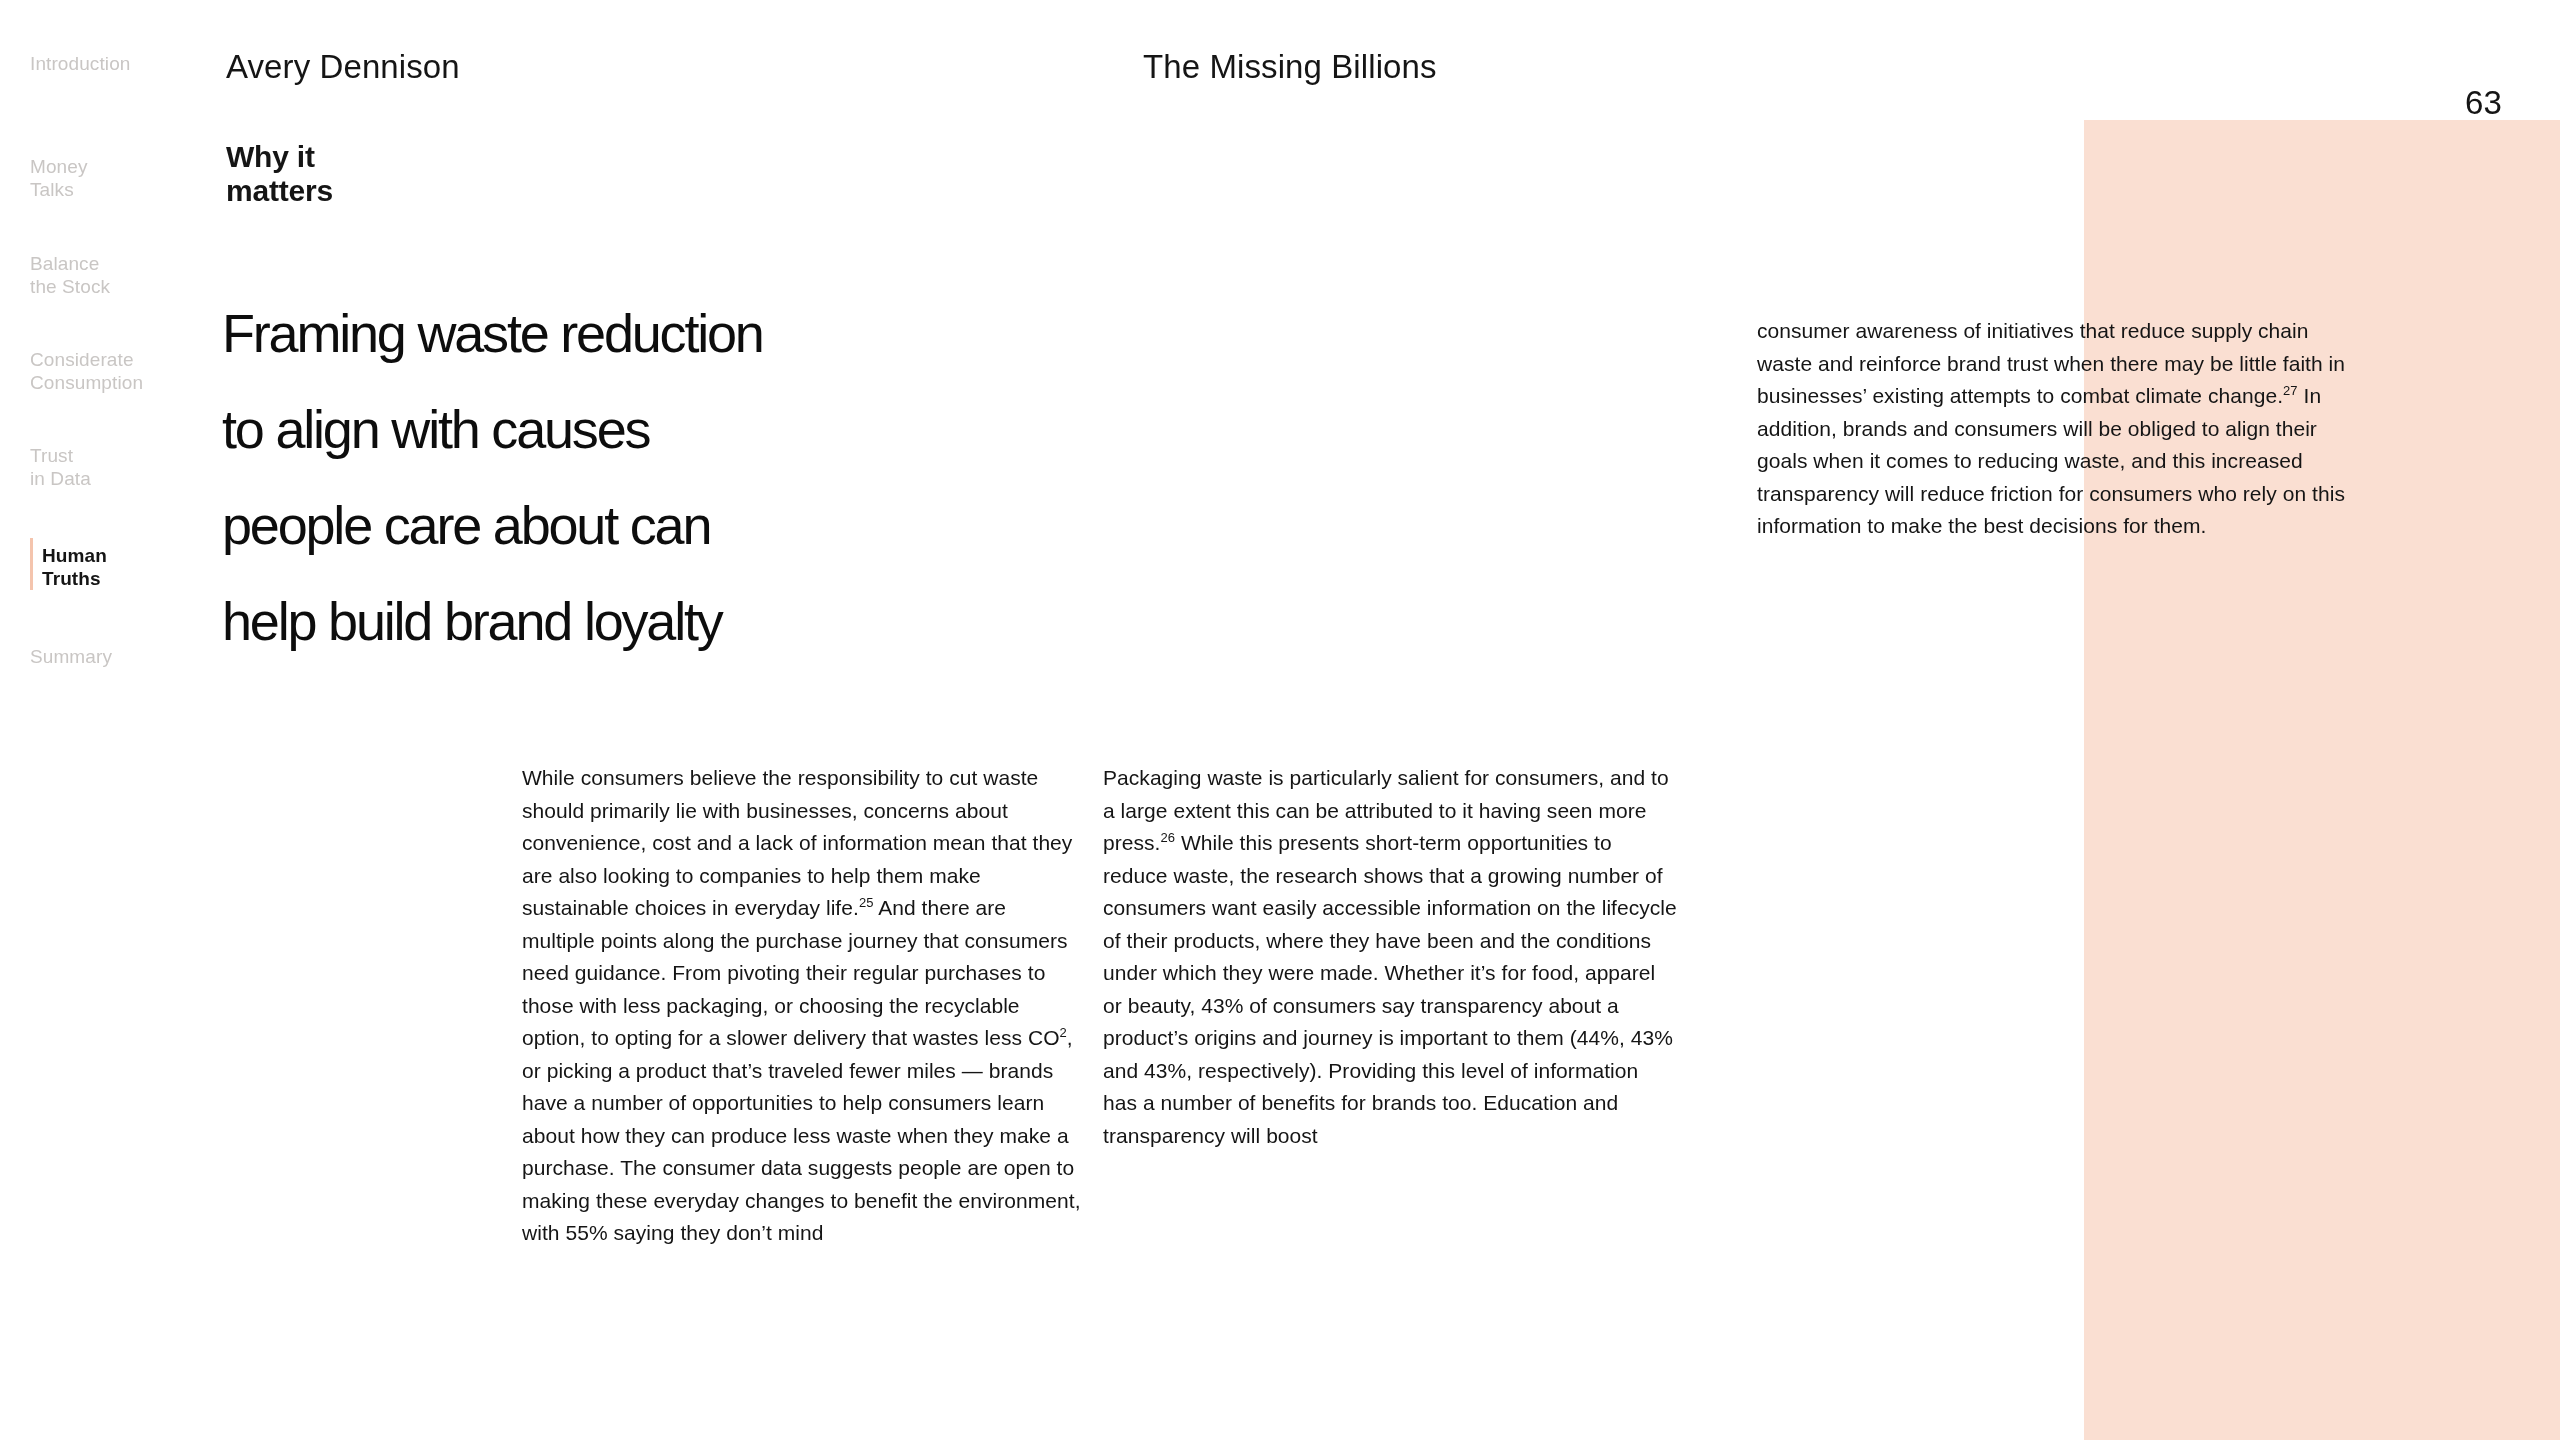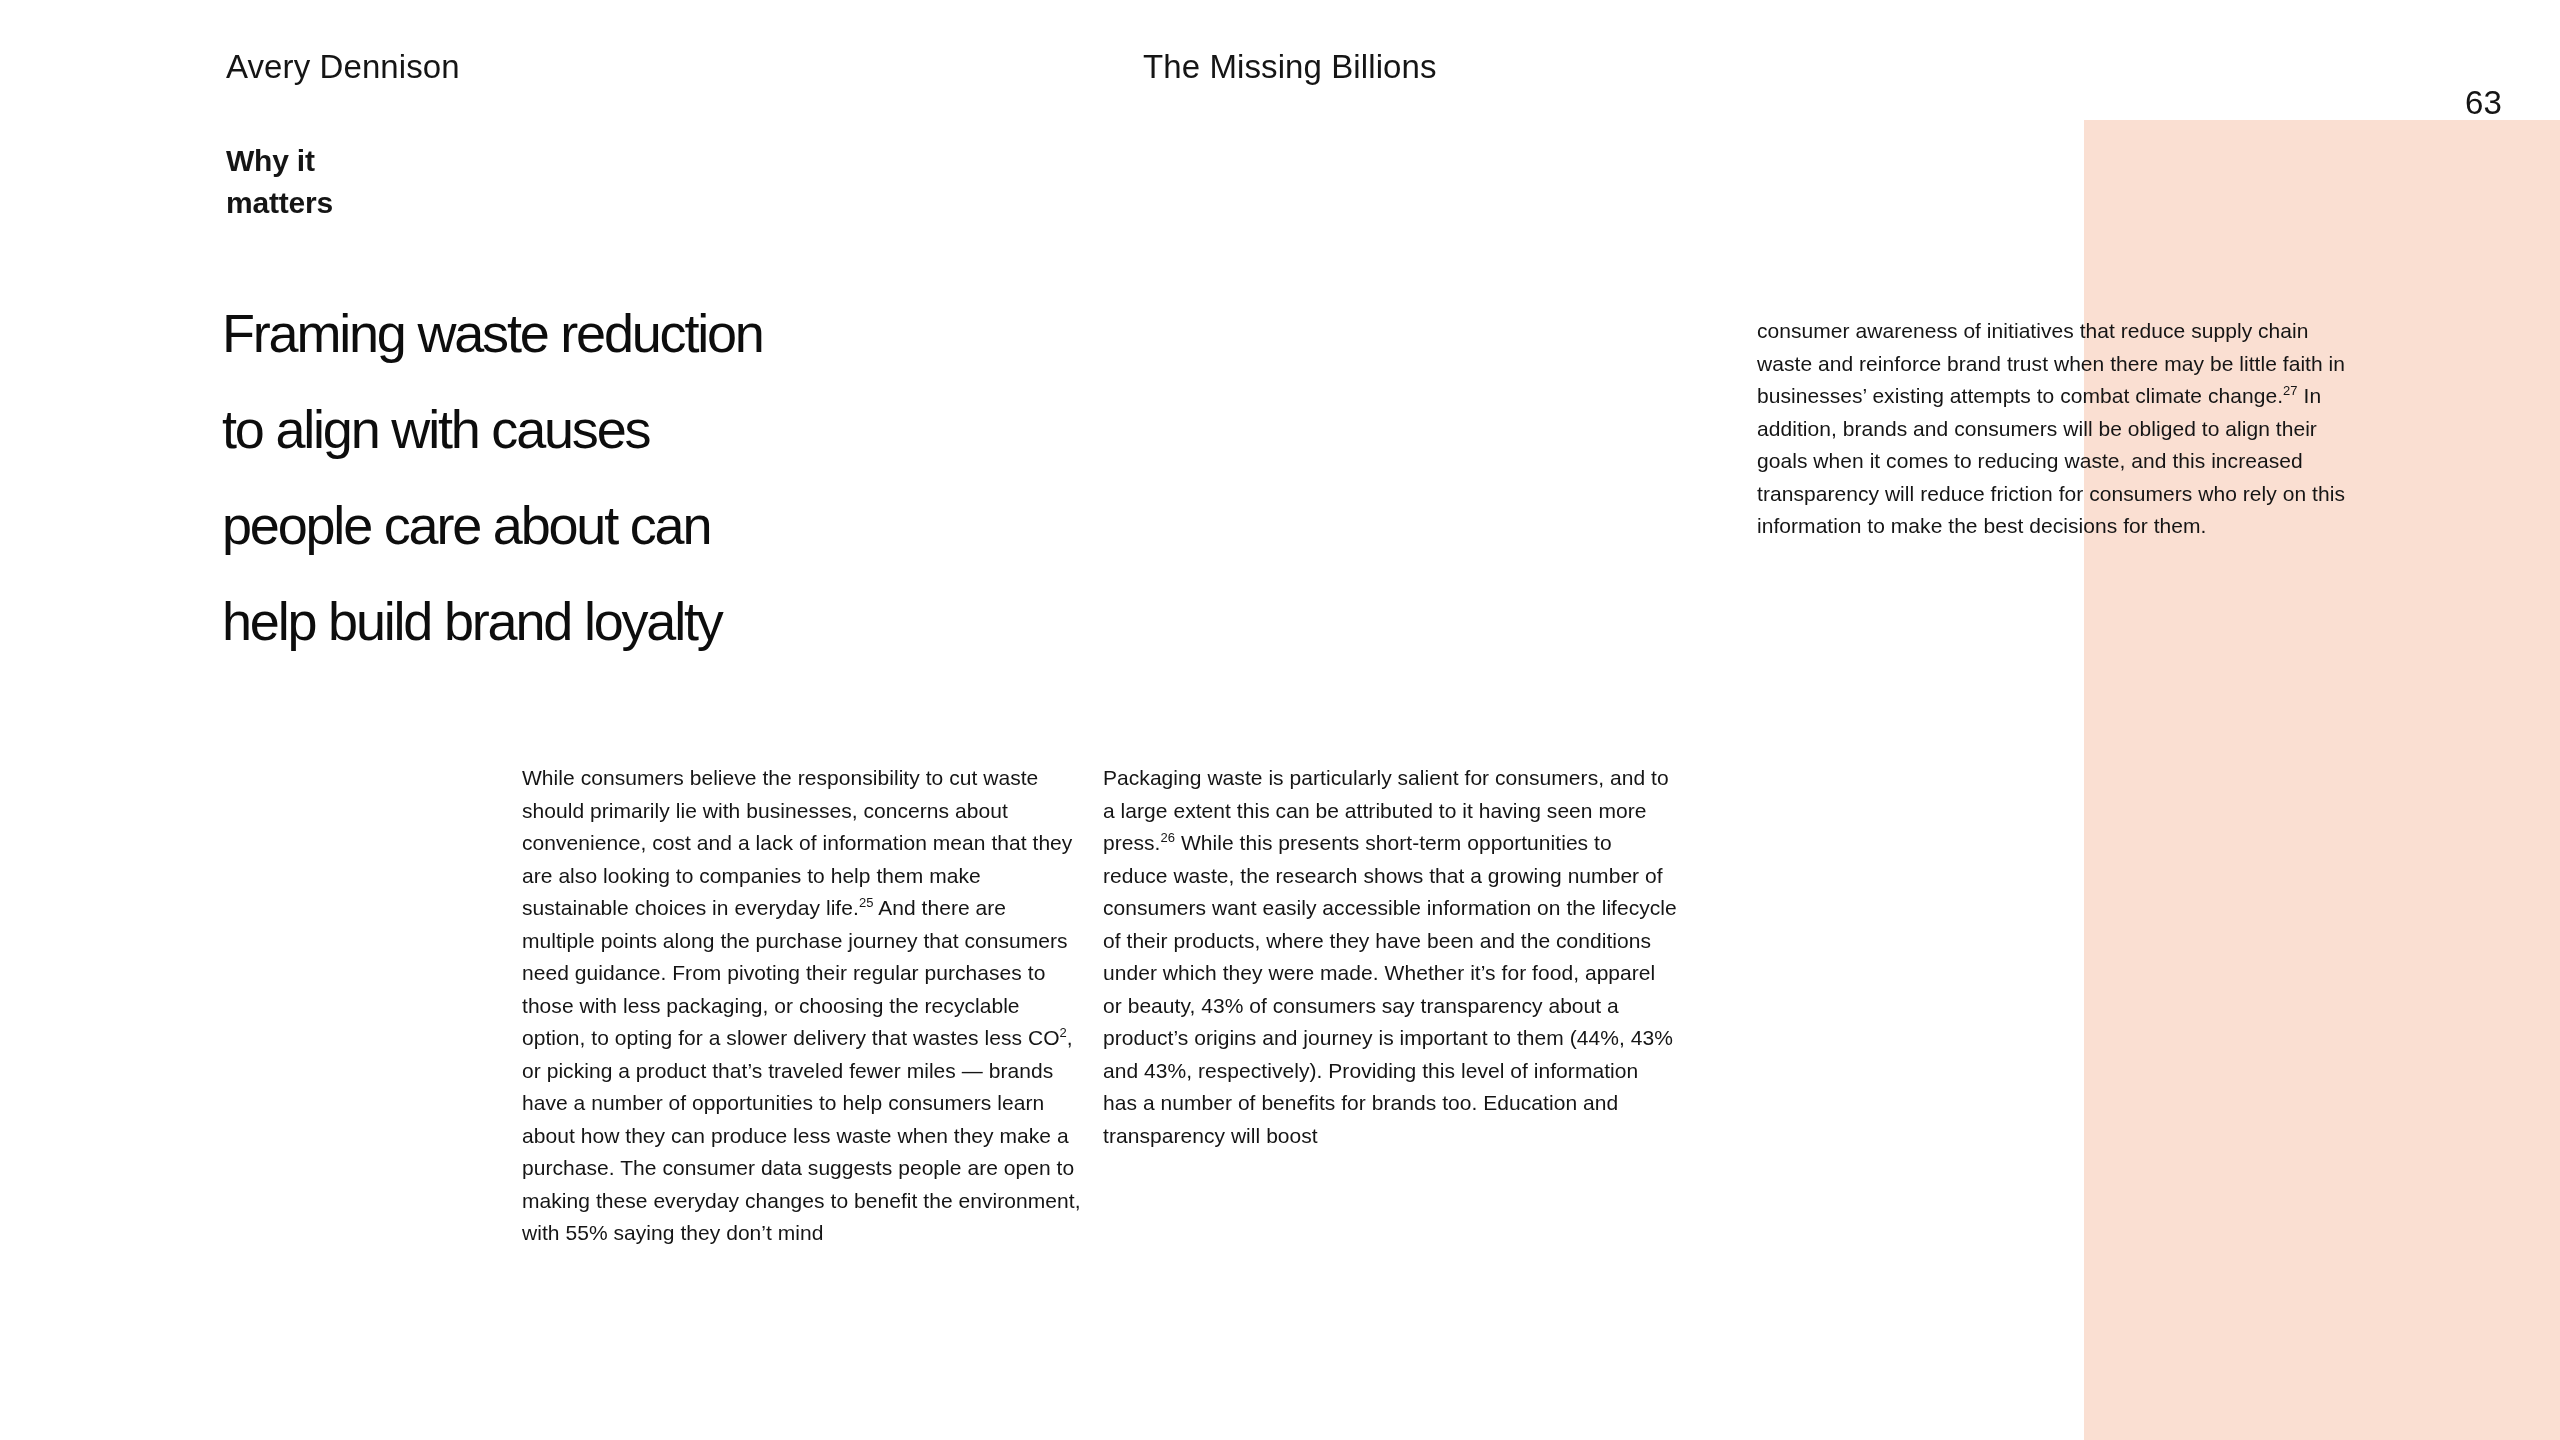--- a/index.html
+++ b/index.html
@@ -78,21 +78,21 @@
   .hdr-title  { left: 1143px; }
   .hdr-page   { right: 58px; margin-top: 36px; }
 
   
   .kicker {
     position: absolute;
     left: 226px;
     top: 140px;
     width: 420px;
     font-size: 30px;
-    line-height: 42px;
+    line-height: 34px;
     font-weight: bold;
     letter-spacing: -0.2px;
     color: #151515;
     white-space: pre-line;
   }
 
   
   .headline {
     position: absolute;
     left: 222px;
@@ -126,20 +126,36 @@
     line-height: 0;
   }
 </style>
 </head>
 <body>
 
 <div class="page">
 
   <div class="peach-panel"></div>
 
+  <div class="sidebar">
+    <div class="nav-marker"></div>
+
+    <div class="nav-item" style="top:52px">Introduction</div>
+    <div class="nav-item" style="top:155px">Money
+Talks</div>
+    <div class="nav-item" style="top:252px">Balance
+the Stock</div>
+    <div class="nav-item" style="top:348px">Considerate
+Consumption</div>
+    <div class="nav-item" style="top:444px">Trust
+in Data</div>
+    <div class="nav-item active" style="top:544px">Human
+Truths</div>
+    <div class="nav-item" style="top:645px">Summary</div>
+  </div>
 
   <div class="hdr hdr-brand">Avery Dennison</div>
   <div class="hdr hdr-title">The Missing Billions</div>
   <div class="hdr hdr-page">63</div>
 
   <div class="kicker">Why it
 matters</div>
 
   <div class="headline">Framing waste reduction
 to align with causes

